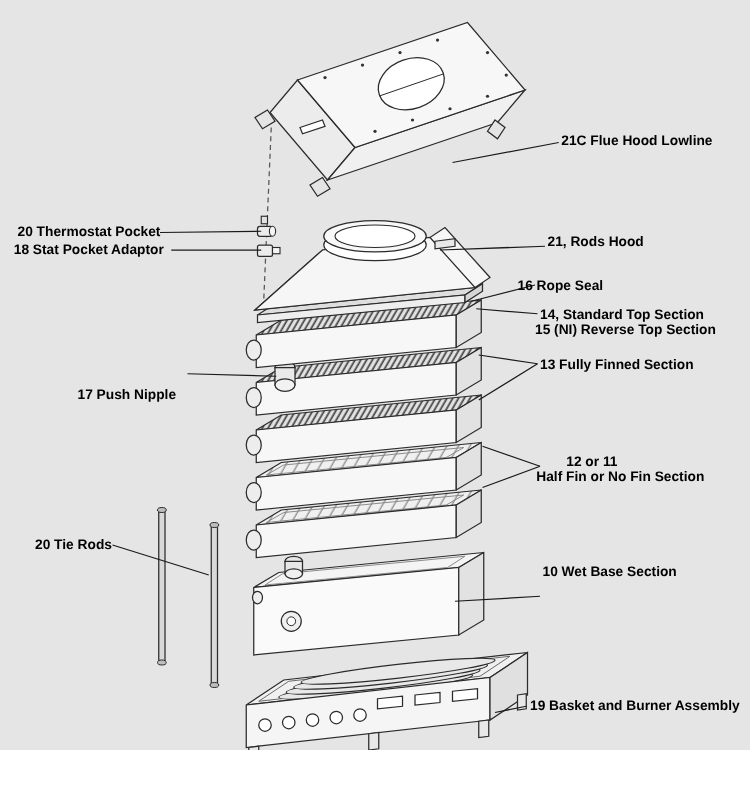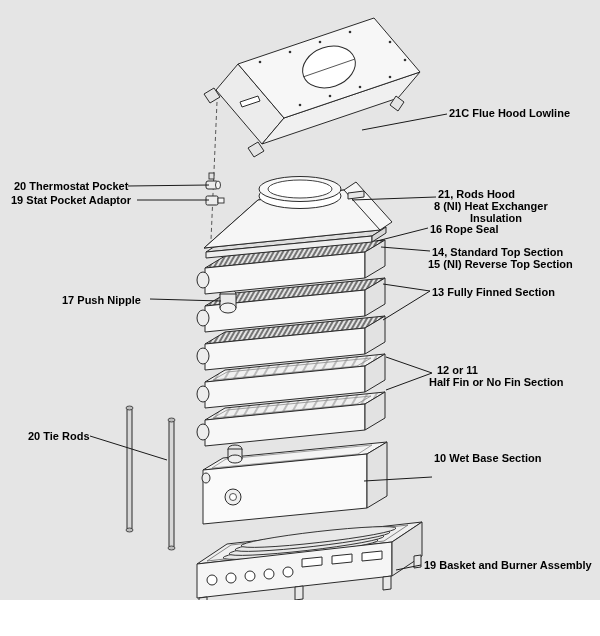--- a/index.html
+++ b/index.html
@@ -188,54 +188,50 @@
   <div class="lbl" style="left:449px;top:107px">
     <div>21C  Flue Hood Lowline</div>
   </div>
 
 
   <div class="lbl" style="left:14px;top:180px">
     <div>20  Thermostat Pocket</div>
   </div>
 
   <div class="lbl" style="left:11px;top:194px">
-    <div>19  Stat Pocket Adaptor</div>
+    <div>18  Stat Pocket Adaptor</div>
   </div>
 
   <div class="lbl" style="left:438px;top:188px">
     <div>21, Rods Hood</div>
   </div>
 
-  <div class="lbl" style="left:434px;top:200px">
-    <div>8 (NI) Heat Exchanger</div>
-    <div style="margin-left:36px">Insulation</div>
-  </div>
-
-  <div class="lbl" style="left:430px;top:223px">
+
+  <div class="lbl" style="left:414px;top:223px">
     <div>16 Rope Seal</div>
   </div>
 
   <div class="lbl" style="left:432px;top:246px">
     <div>14, Standard Top Section</div>
   </div>
 
   <div class="lbl" style="left:428px;top:258px">
     <div>15 (NI) Reverse Top Section</div>
   </div>
 
   <div class="lbl" style="left:432px;top:286px">
     <div>13 Fully Finned Section</div>
   </div>
 
-  <div class="lbl" style="left:62px;top:294px">
+  <div class="lbl" style="left:62px;top:310px">
     <div>17  Push Nipple</div>
   </div>
 
   <div class="lbl" style="left:429px;top:364px">
-    <div style="margin-left:8px">12 or 11</div>
+    <div style="margin-left:24px">12 or 11</div>
     <div>Half Fin or No Fin Section</div>
   </div>
 
   <div class="lbl" style="left:28px;top:430px">
     <div>20  Tie Rods</div>
   </div>
 
   <div class="lbl" style="left:434px;top:452px">
     <div>10 Wet Base Section</div>
   </div>

